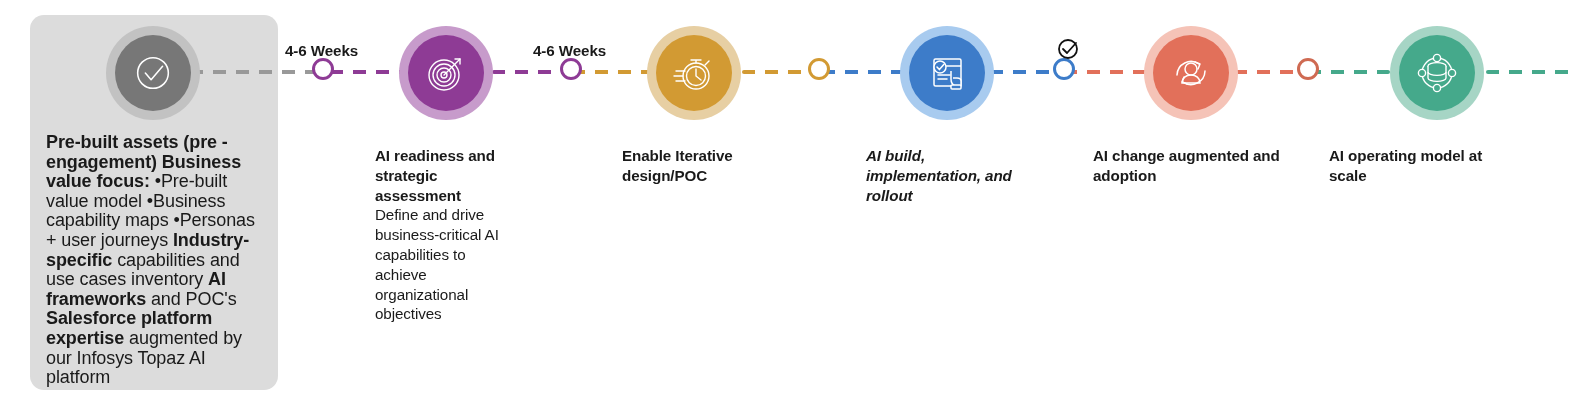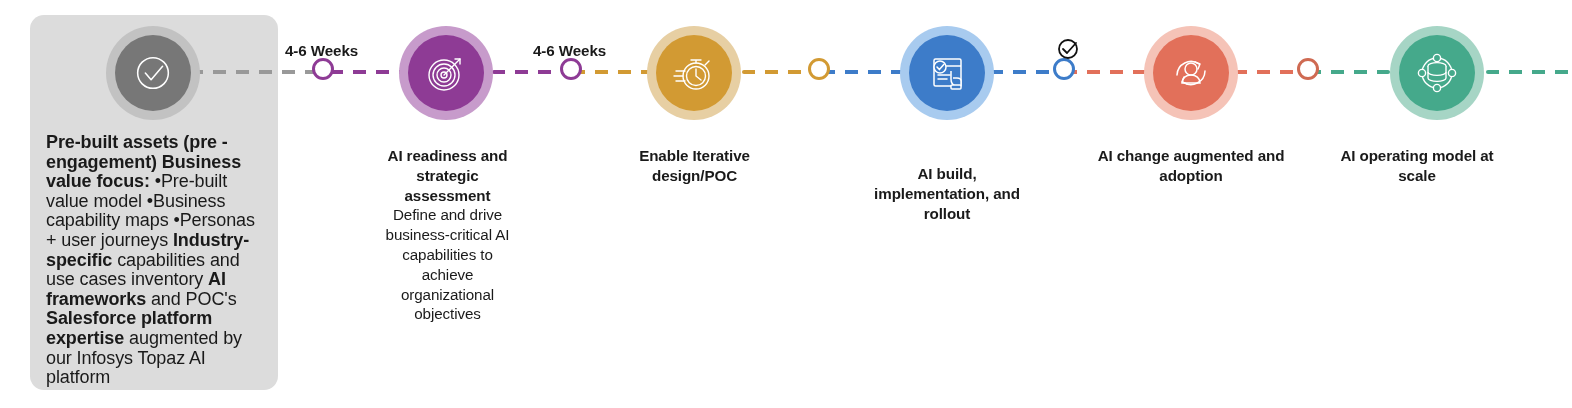--- a/index.html
+++ b/index.html
@@ -50,21 +50,21 @@
     width:76px;height:76px;border-radius:50%;
     display:flex;align-items:center;justify-content:center;
   }
   .node svg{display:block;}
 
   
   .check-badge{position:absolute;top:36px;width:26px;height:26px;}
 
   
   .caption{
-    position:absolute;text-align:center;
+    position:absolute;text-align:left;
     font-size:15.2px;line-height:19.8px;color:#1a1a1a;
     letter-spacing:-0.1px;
   }
   .caption .title{font-weight:bold;display:block;}
   .caption .desc{display:block;}
 </style>
 </head>
 <body>
 
 <div class="stage">
@@ -197,21 +197,21 @@
 
   <div class="caption" style="left:375px;top:146px;width:145px;">
     <span class="title">AI readiness and strategic assessment</span>
     <span class="desc">Define and drive business-critical AI capabilities to achieve organizational objectives</span>
   </div>
 
   <div class="caption" style="left:622px;top:146px;width:145px;">
     <span class="title">Enable Iterative design/POC</span>
   </div>
 
-  <div class="caption" style="left:866px;top:164px;width:162px;">
+  <div class="caption" style="left:866px;top:146px;width:162px;font-style:italic;">
     <span class="title">AI build, implementation, and rollout</span>
   </div>
 
   <div class="caption" style="left:1093px;top:146px;width:196px;">
     <span class="title">AI change augmented and adoption</span>
   </div>
 
   <div class="caption" style="left:1329px;top:146px;width:176px;">
     <span class="title">AI operating model at scale</span>
     <span class="desc"></span>

